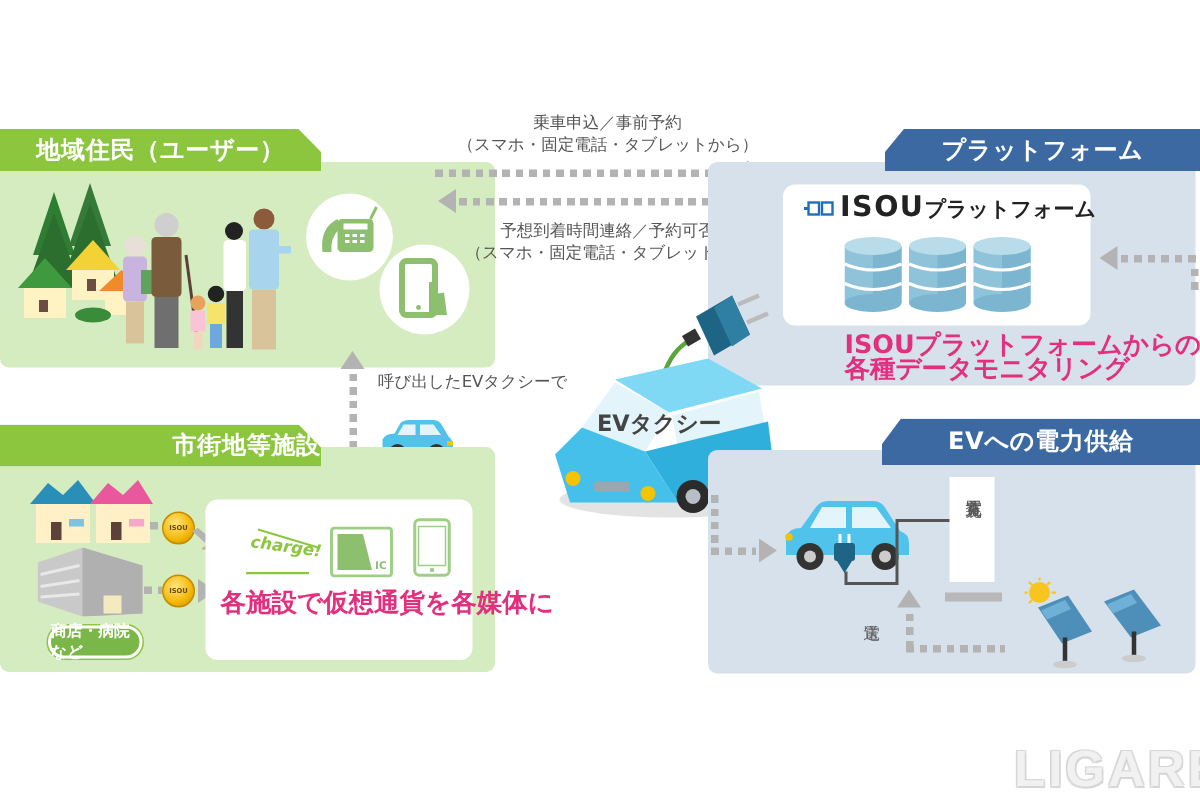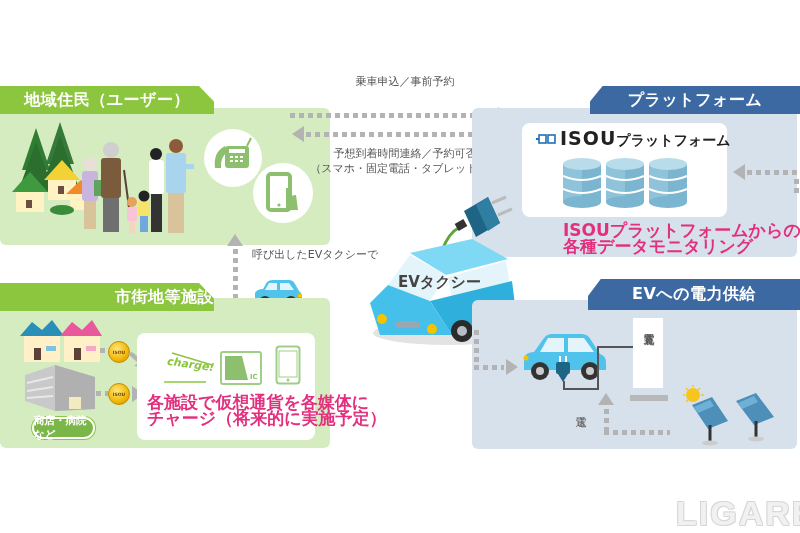--- a/index.html
+++ b/index.html
@@ -135,20 +135,21 @@
   </svg>
   <svg class="abs" style="left:252px;top:162px;" width="62" height="62" viewBox="0 0 62 62">
     <circle cx="31" cy="31" r="30" fill="#ffffff"></circle>
     <rect x="16" y="12" width="22" height="36" rx="3" fill="none" stroke="#8cbf6e" stroke-width="4"></rect>
     <circle cx="27" cy="43" r="1.6" fill="#8cbf6e"></circle>
     <path d="M34,26 L38,26 L38,34 L44,33 L46,48 L34,48 Z" fill="#8cbf6e"></path>
   </svg>
 
   <div class="flow-text" style="left:305px;top:74px;width:200px;">
     <div>乗車申込／事前予約</div>
+    <div>（スマホ・固定電話・タブレットから）</div>
   </div>
   <div class="dots-h" style="left:290px;top:113px;width:208px;"></div>
   <div class="arr-r" style="left:498px;top:107px;"></div>
 
   <div class="arr-l" style="left:292px;top:126px;"></div>
   <div class="dots-h" style="left:306px;top:132px;width:205px;"></div>
   <div class="flow-text" style="left:300px;top:146px;width:210px;">
     <div>予想到着時間連絡／予約可否</div>
     <div>（スマホ・固定電話・タブレットへ）</div>
   </div>
@@ -281,21 +282,20 @@
     <polygon points="5,5 22,5 28,29 5,29" fill="#8cbf6e"></polygon>
     <text x="30" y="28" font-size="7" font-weight="bold" fill="#8cbf6e" font-family="DejaVu Sans, sans-serif">IC</text>
   </svg>
   <svg class="abs" style="left:275px;top:345px;" width="26" height="40" viewBox="0 0 26 40">
     <rect x="1.5" y="1.5" width="23" height="37" rx="3" fill="#ffffff" stroke="#9fcf86" stroke-width="2"></rect>
     <rect x="4" y="6" width="18" height="26" fill="#ffffff" stroke="#9fcf86" stroke-width="1"></rect>
     <circle cx="13" cy="35" r="1.5" fill="#9fcf86"></circle>
   </svg>
   <div class="pink-text" style="left:147px;top:394px;">
     <div>各施設で仮想通貨を各媒体に</div>
-    <div>チャージ（将来的に実施予定）</div>
   </div>
 
   <div class="abs panel-blue" style="left:472px;top:300px;width:325px;height:149px;"></div>
   <div class="hdr hdr-blue" style="left:588px;top:279px;width:212px;height:31px;">
     <span>EVへの電力供給</span>
   </div>
 
   <div class="dots-v" style="left:474px;top:330px;height:34px;"></div>
   <div class="dots-h" style="left:474px;top:365px;width:30px;"></div>
   <div class="arr-r" style="left:506px;top:359px;"></div>

